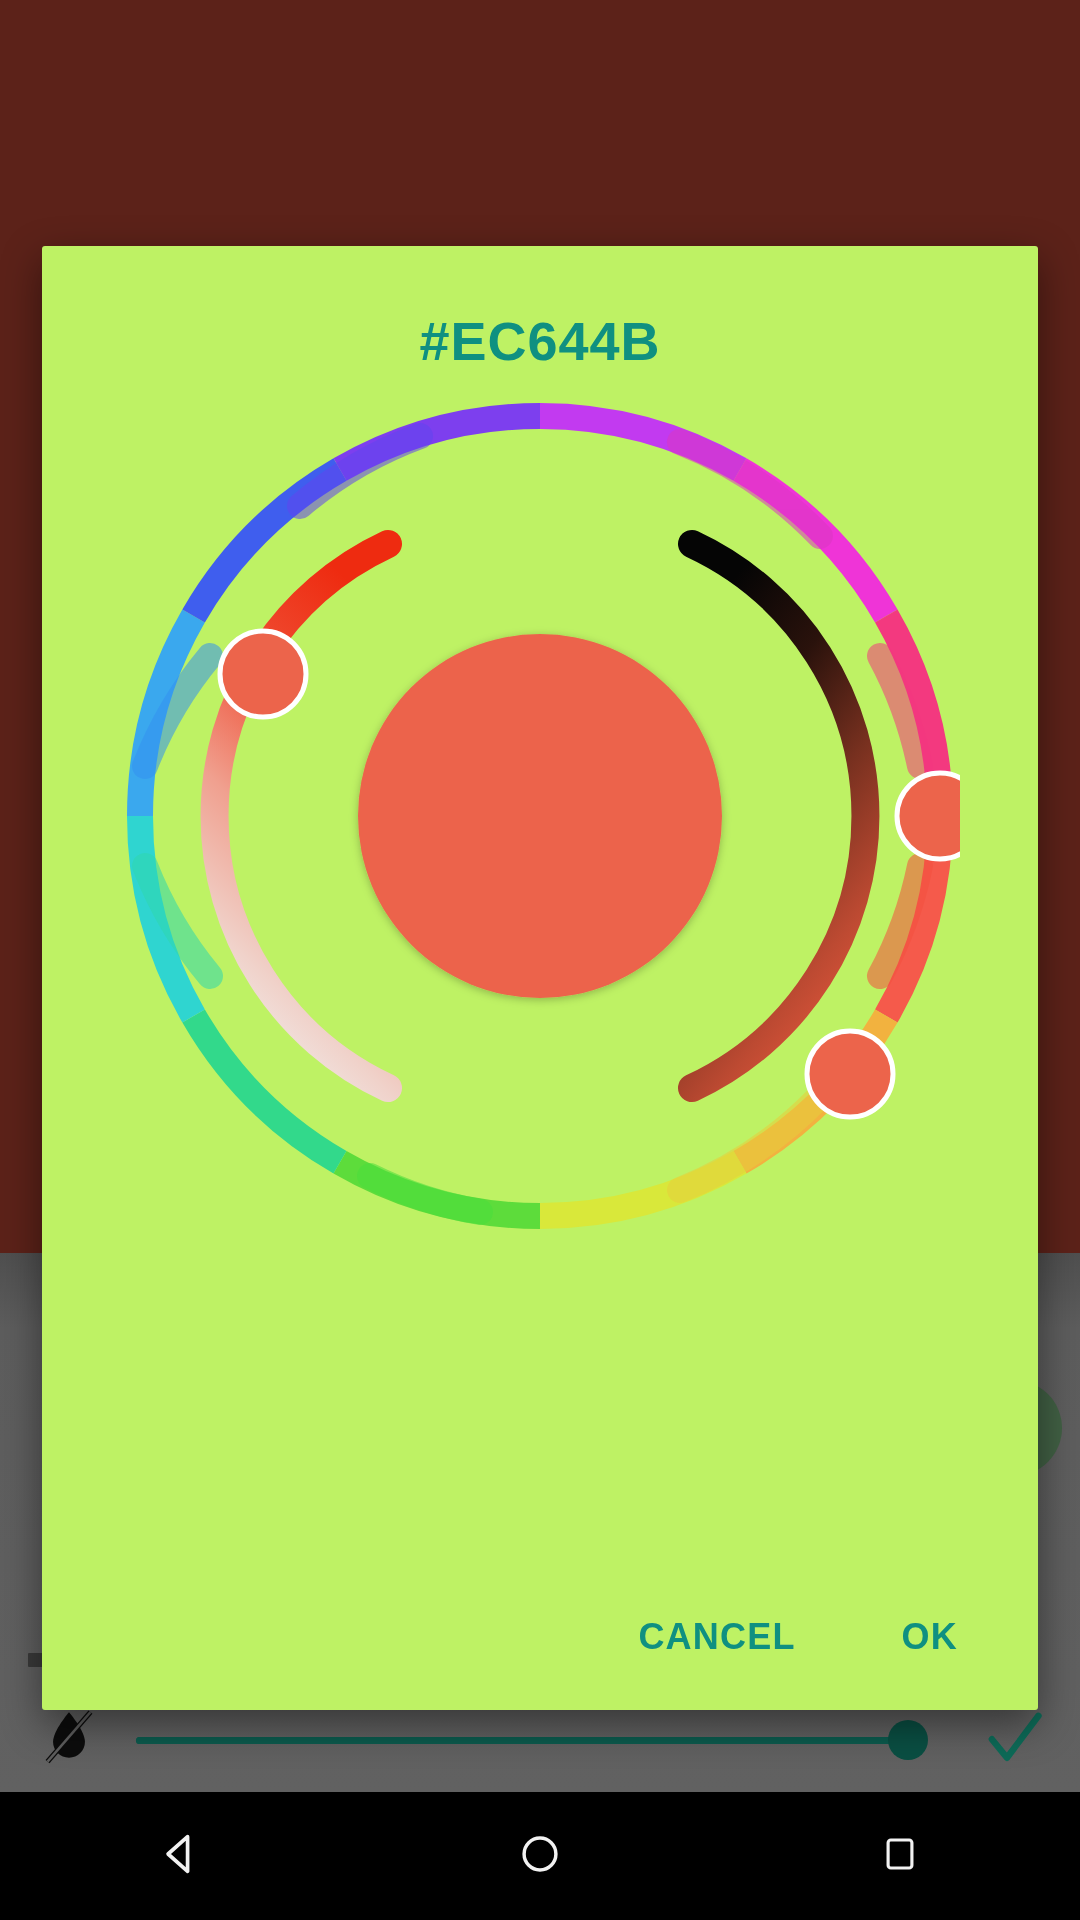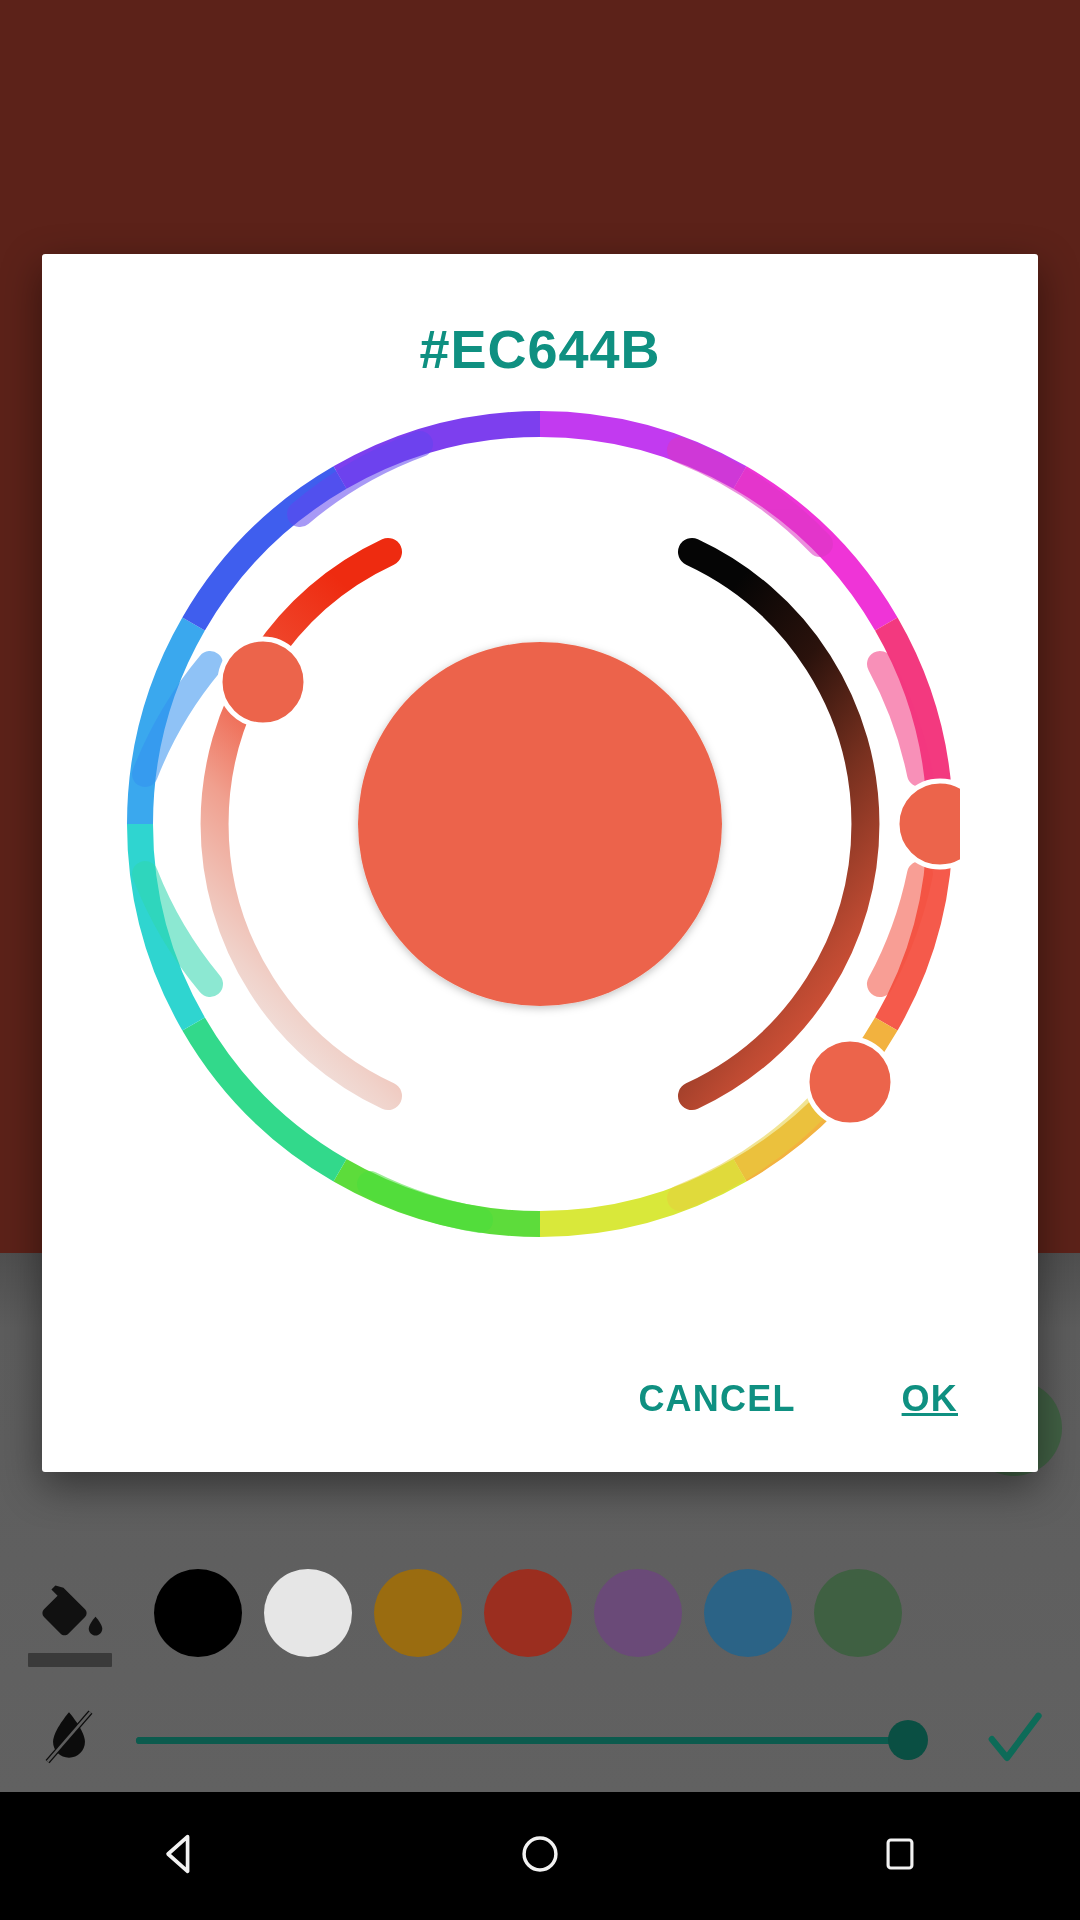--- a/index.html
+++ b/index.html
@@ -88,23 +88,23 @@
 
   
   .navbar {
     position: absolute; left: 0; bottom: 0; width: 1080px; height: 128px;
     background: #000; display: flex; align-items: center; justify-content: space-around;
   }
   .navbtn { width: 180px; height: 128px; display:flex; align-items:center; justify-content:center; }
 
   
   .dialog {
-    position: absolute; left: 42px; top: 254px;
-    width: 996px; height: 1218px;
-    background: #ffffff; border-radius: 3px;
+    position: absolute; left: 42px; top: 246px;
+    width: 996px; height: 1464px;
+    background: #bef264; border-radius: 3px;
     box-shadow: 0 14px 40px rgba(0,0,0,.45);
     overflow: hidden;
   }
   .dialog-title {
     position: absolute; top: 64px; left: 0; width: 100%;
     text-align: center; font-size: 54px; font-weight: bold;
     letter-spacing: 1px; color: #0f9081;
   }
 
   
@@ -120,21 +120,21 @@
     position: absolute; bottom: 34px; right: 24px;
     display: flex; align-items: center;
   }
   .dlg-btn {
     background: none; border: none; cursor: pointer;
     color: #0f9081; font-size: 36px; font-weight: bold;
     letter-spacing: 1.2px; font-family: "Liberation Sans", sans-serif;
     padding: 18px 30px;
     text-align: center;
   }
-  .dlg-btn.ok { margin-left: 46px; margin-right: 26px; text-decoration: underline; }
+  .dlg-btn.ok { margin-left: 46px; margin-right: 26px; }
 </style>
 </head>
 <body>
 
 <div id="screen">
 
   <div class="canvas-bg" style="background: rgb(92, 34, 25);"></div>
   <div class="bg-toolbar"></div>
   <div class="bg-toolbar-inner"></div>
 

